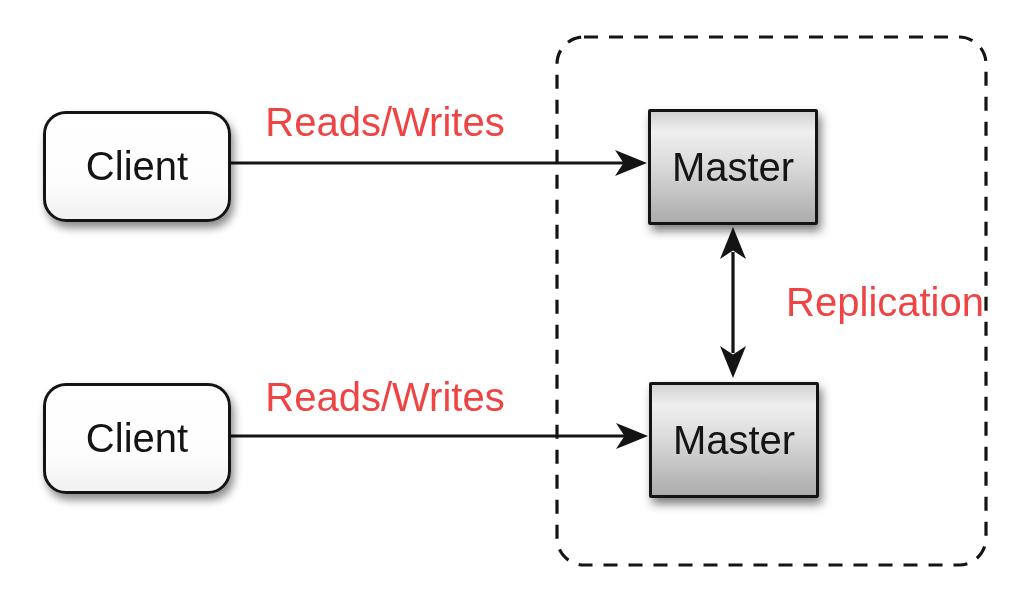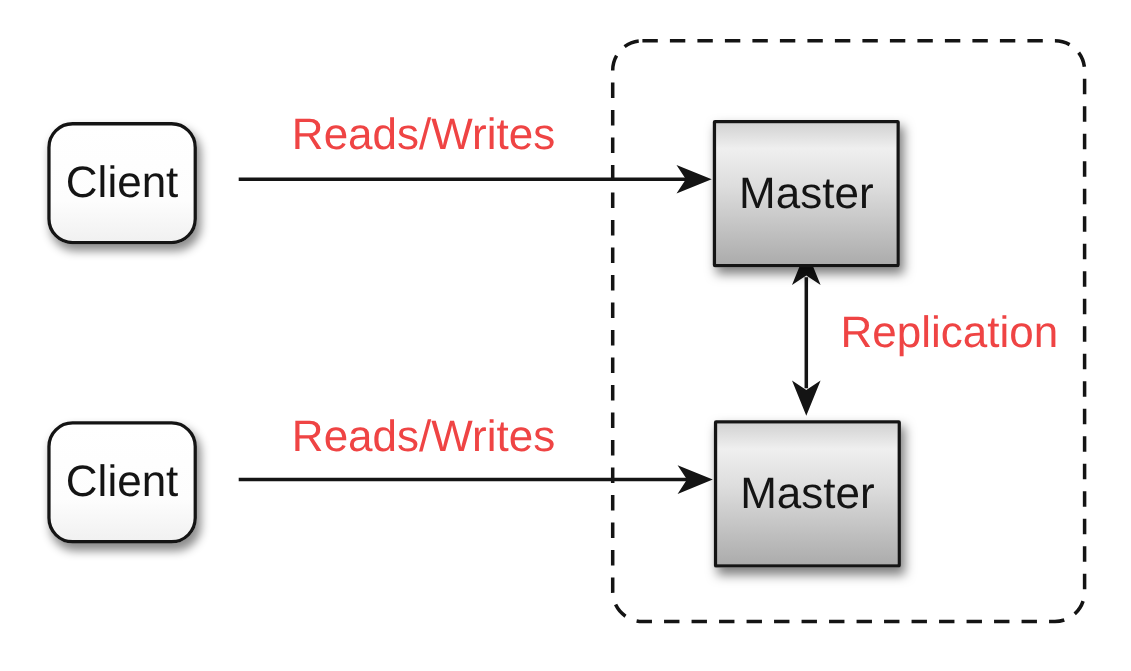--- a/index.html
+++ b/index.html
@@ -27,29 +27,29 @@
     display: flex;
     align-items: center;
     justify-content: center;
     box-sizing: border-box;
     border: 3.5px solid #141414;
     font-size: 40px;
     color: #141414;
     letter-spacing: 0;
   }
   .node.client {
-    width: 136px;
+    width: 188px;
     height: 111px;
     border-radius: 23px;
     background: linear-gradient(180deg, #ffffff 0%, #fdfdfd 65%, #f1f1f1 100%);
     box-shadow: 3px 6px 9px rgba(0, 0, 0, 0.45);
   }
   .node.master {
     width: 170px;
-    height: 134px;
+    height: 116px;
     border-radius: 2px;
     background: linear-gradient(180deg, #d2d2d2 0%, #efefef 18%, #dddddd 45%, #bcbcbc 82%, #acacac 100%);
     box-shadow: 3px 6px 10px rgba(0, 0, 0, 0.5);
   }
   .client-top    { left: 43px;  top: 111px; }
   .client-bottom { left: 43px;  top: 383px; }
   .master-top    { left: 648px; top: 109px; }
   .master-bottom { left: 649px; top: 382px; }
 
   .edge-label {
@@ -57,21 +57,21 @@
     width: 300px;
     height: 44px;
     line-height: 44px;
     text-align: center;
     font-size: 40px;
     color: #ef4444;
     white-space: nowrap;
   }
   .label-rw-top    { left: 235px; top: 100px; }
   .label-rw-bottom { left: 235px; top: 375px; }
-  .label-replication { left: 713px; top: 280px; }
+  .label-replication { left: 684px; top: 280px; text-align: right; }
 
   svg { display: block; }
   .edge-line {
     stroke: #141414;
     stroke-width: 3.2;
     fill: none;
   }
   .arrow-head {
     fill: #141414;
     stroke: none;

